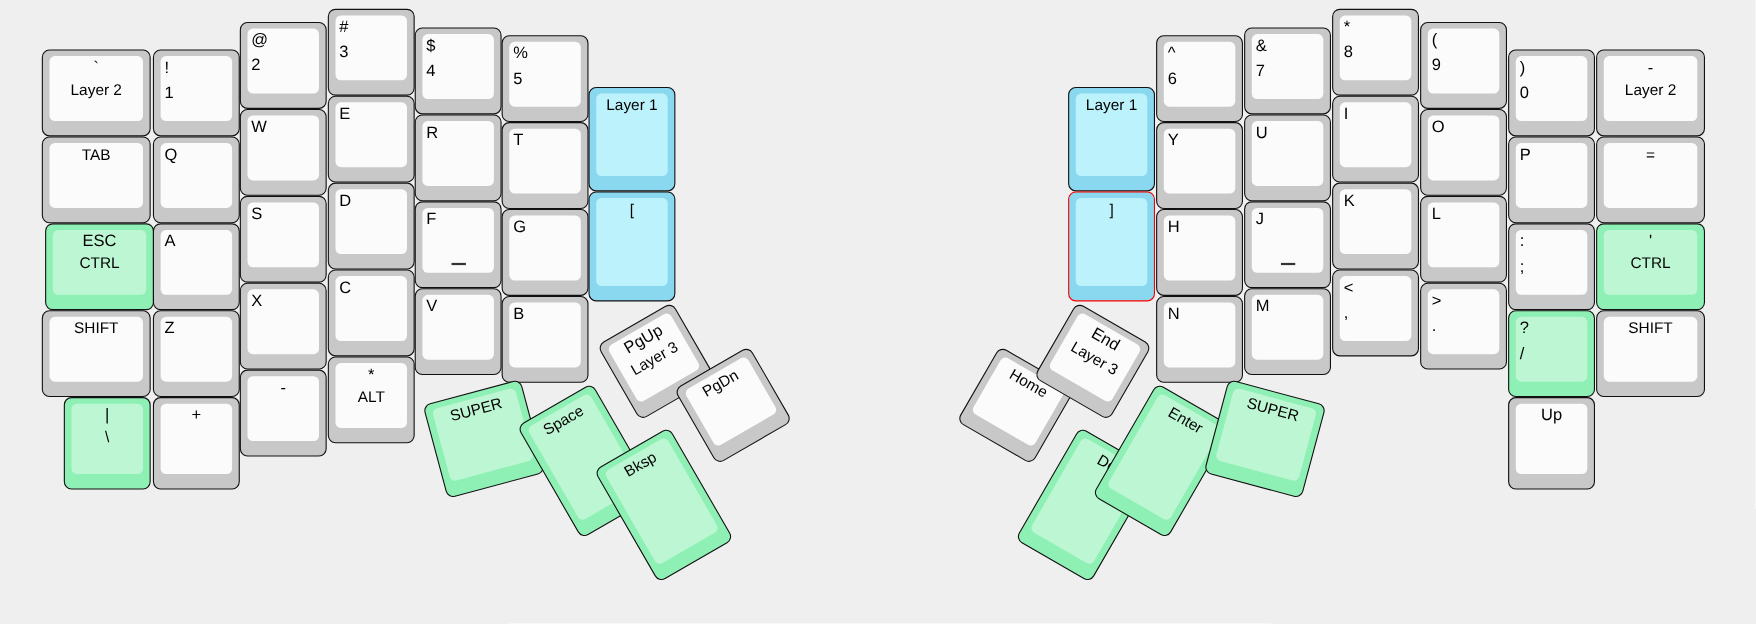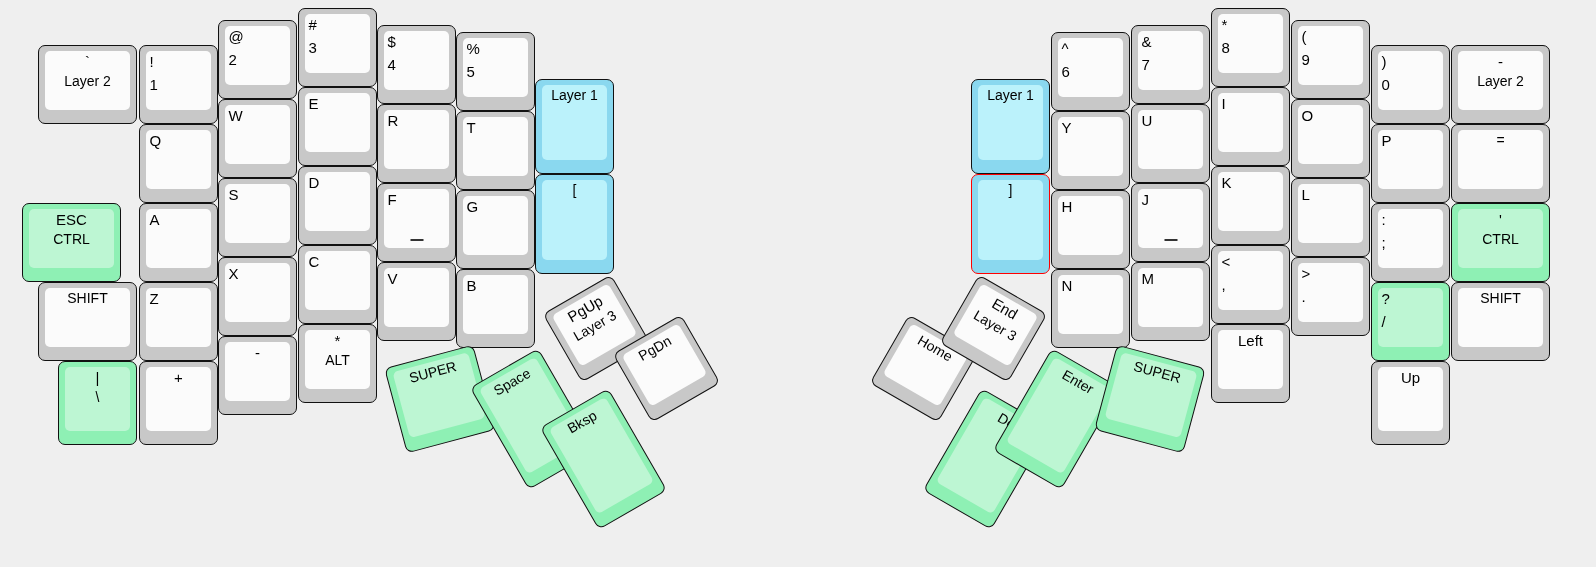--- a/index.html
+++ b/index.html
@@ -86,21 +86,26 @@
 </head>
 <body>
 
 <div id="stage" style="width: 1596px; height: 567px; background: rgb(239, 239, 239);">
     <div class="key" style="left: 38px; top: 45px; width: 99px; height: 79px;">
       <div class="top">
         <div class="lg lg-top">`</div>
         <div class="lg lg-mid">Layer 2</div>
       </div>
     </div>
-    <div class="key green" style="left: 22px; top: 203px; width: 99px; height: 79px; padding-left: 48px;">
+    <div class="key" style="left: 38px; top: 124px; width: 99px; height: 79px;">
+      <div class="top">
+        <div class="lg lg-mid">TAB</div>
+      </div>
+    </div>
+    <div class="key green" style="left: 41px; top: 203px; width: 99px; height: 79px; padding-left: 48px;">
       <div class="top">
         <div class="lg lg-top">ESC</div>
         <div class="lg lg-mid">CTRL</div>
       </div>
     </div>
     <div class="key" style="left: 38px; top: 282px; width: 99px; height: 79px;">
       <div class="top">
         <div class="lg lg-mid">SHIFT</div>
       </div>
     </div>
@@ -334,25 +339,20 @@
     </div>
     <div class="key" style="left: 1211px; top: 166px; width: 79px; height: 79px;">
       <div class="top">
         <div class="lg lg-top left">K</div>
       </div>
     </div>
     <div class="key" style="left: 1211px; top: 245px; width: 79px; height: 79px;">
       <div class="top">
         <div class="lg lg-top left">&lt;</div>
         <div class="lg lg-bot left">,</div>
-      </div>
-    </div>
-    <div class="key" style="left: 1211px; top: 324px; width: 79px; height: 79px;">
-      <div class="top">
-        <div class="lg lg-top">Left</div>
       </div>
     </div>
     <div class="key" style="left: 1291px; top: 20px; width: 79px; height: 79px;">
       <div class="top">
         <div class="lg lg-top left">(</div>
         <div class="lg lg-bot left">9</div>
       </div>
     </div>
     <div class="key" style="left: 1291px; top: 99px; width: 79px; height: 79px;">
       <div class="top">

